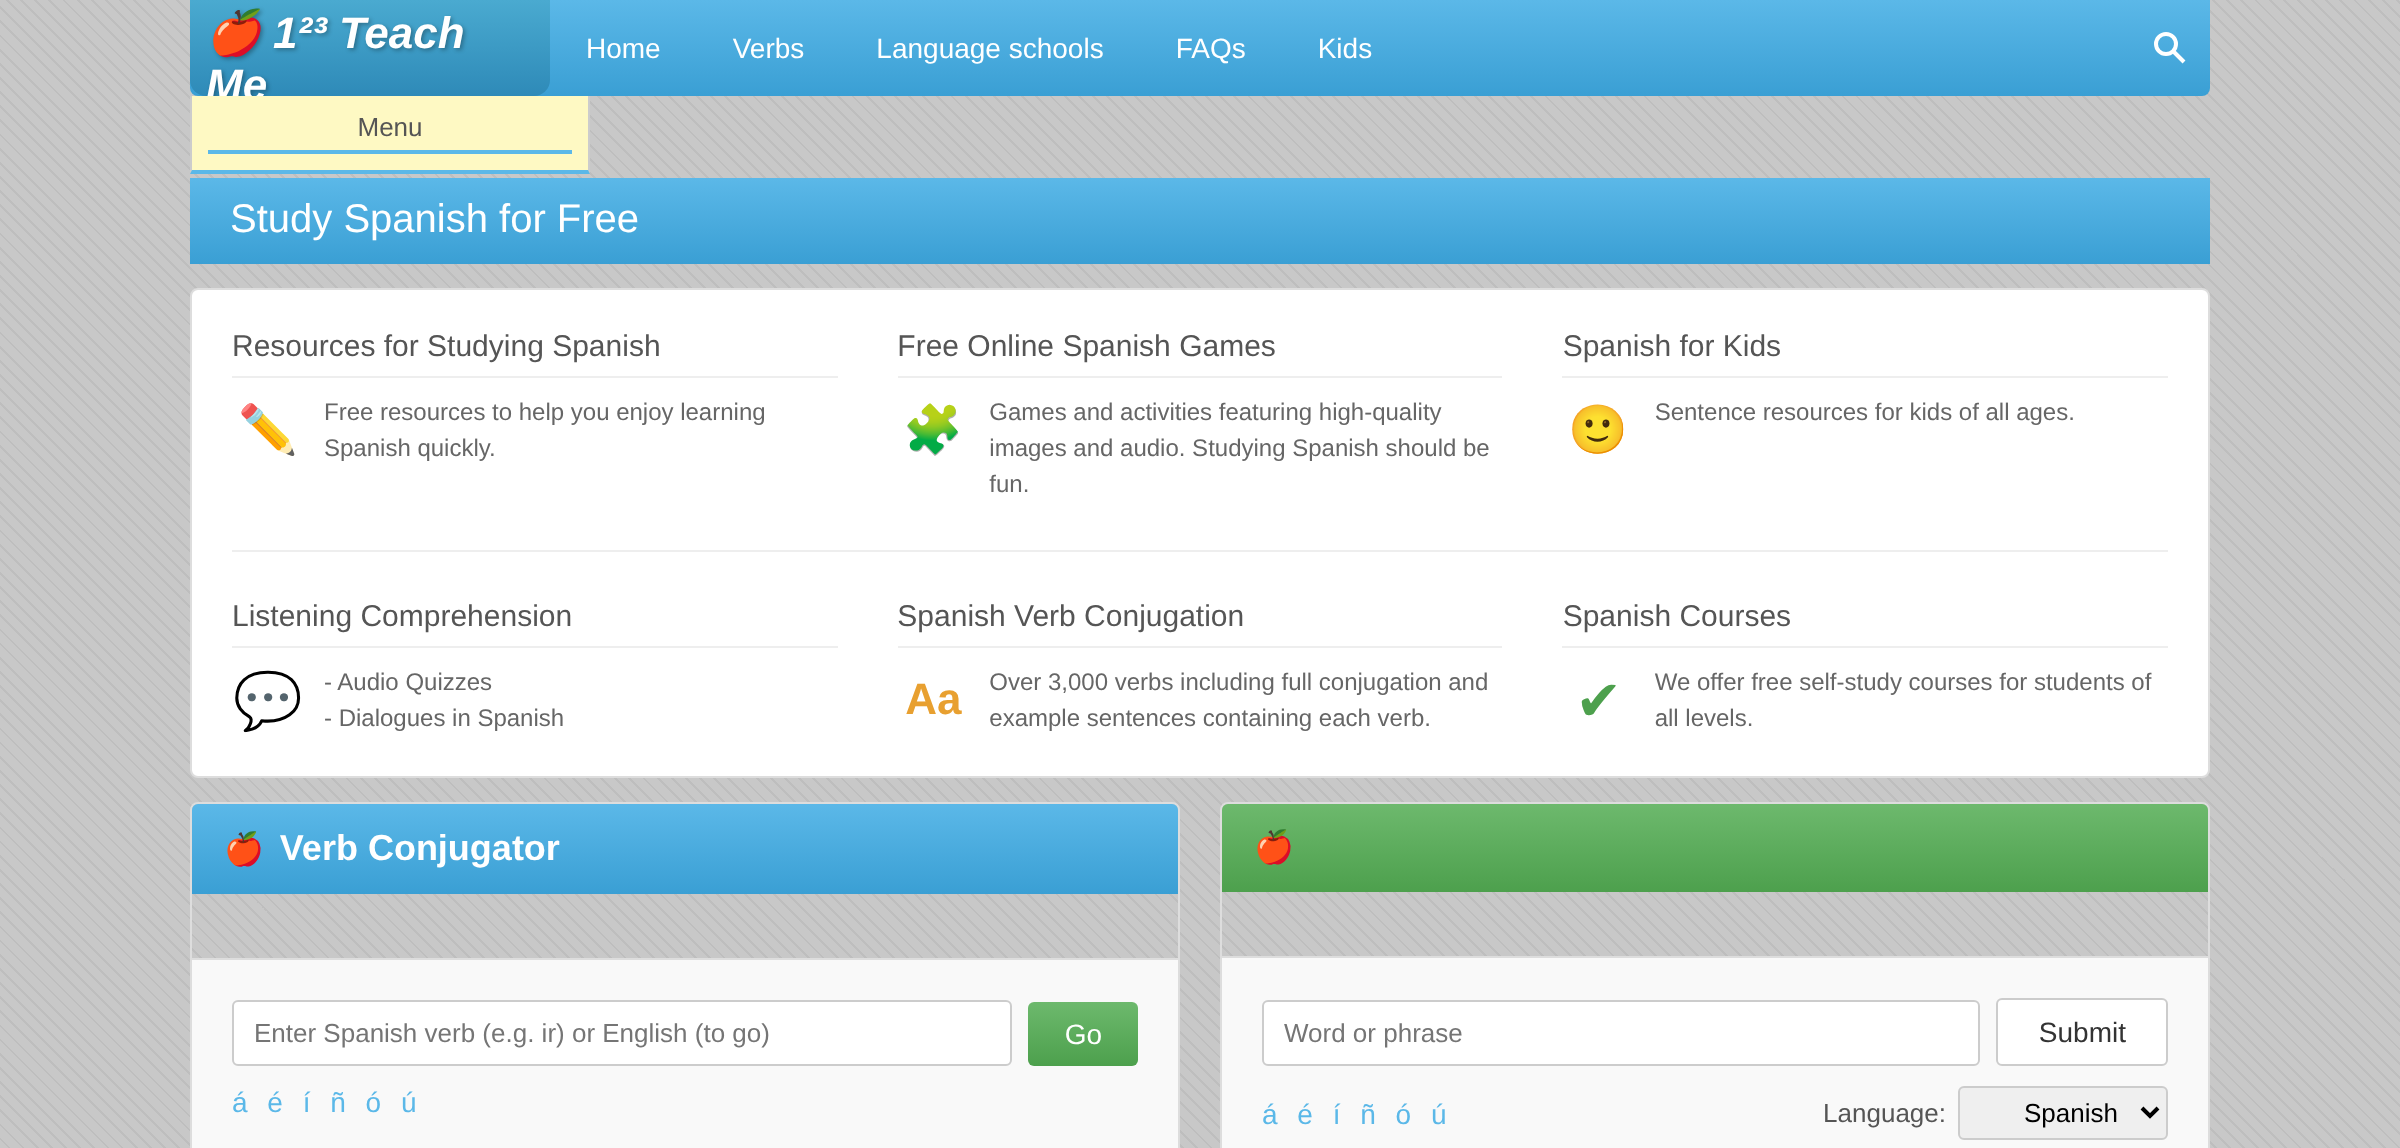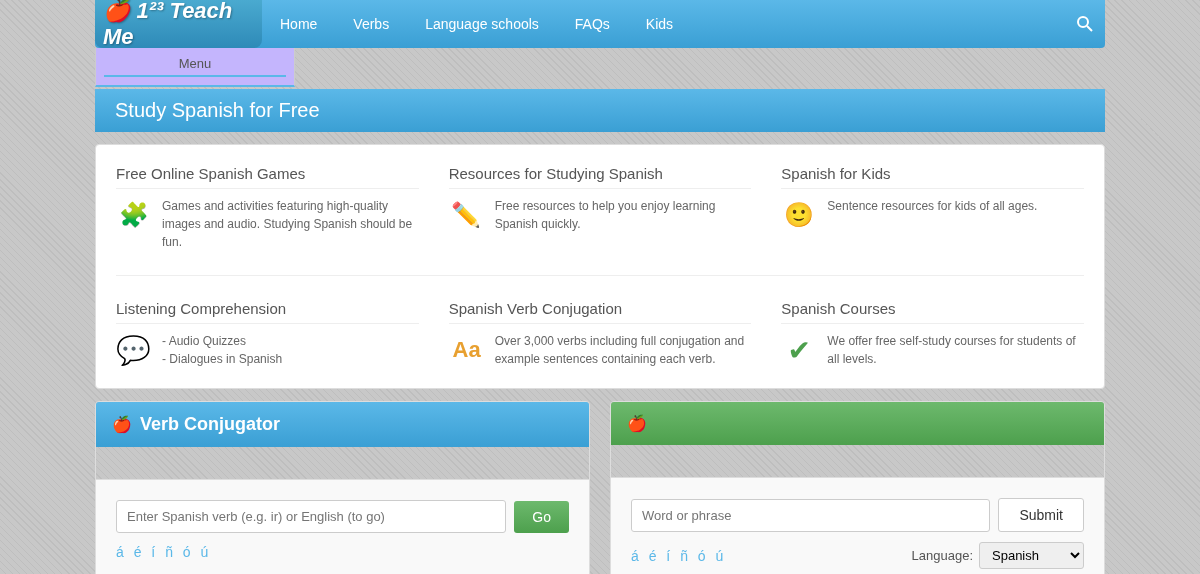--- a/index.html
+++ b/index.html
@@ -25,25 +25,24 @@
     
     .header {
       display: flex;
       align-items: stretch;
       background: linear-gradient(to bottom, #5bb8e8, #3a9fd4);
       height: 48px;
       border-radius: 0 0 4px 4px;
     }
     .logo-area {
       background: linear-gradient(to bottom, #4aaad0, #2e8ab8);
-      width: 167px;
+      width: 180px;
       display: flex;
       flex-direction: column;
       align-items: center;
-      justify-content: center;
       border-radius: 0 0 8px 8px;
       padding: 4px 8px;
     }
     .logo-text {
       color: white;
       font-size: 22px;
       font-weight: bold;
       font-style: italic;
       text-shadow: 1px 1px 2px rgba(0,0,0,0.3);
     }
@@ -65,21 +64,21 @@
     .nav-search {
       width: 40px;
       display: flex;
       align-items: center;
       justify-content: center;
       color: white;
       cursor: pointer;
       margin-left: auto;
     }
     .menu-area {
-      background: #c4b5fd;
+      background: #fef9c3;
       width: 200px;
       text-align: center;
       border: 1px solid #ccc;
       border-top: none;
       padding: 8px;
       font-size: 13px;
       color: #555;
       border-bottom: 2px solid #5bb8e8;
     }
     
@@ -222,20 +221,21 @@
     .lang-row {
       display: flex;
       align-items: center;
       justify-content: space-between;
     }
     .lang-select {
       padding: 4px 8px;
       border: 1px solid #ccc;
       border-radius: 3px;
       font-size: 13px;
+      text-align: right;
     }
     .apple-icon-small {
       font-size: 16px;
     }
     
     .icon-pencil { color: #f0a030; font-size: 24px; }
     .icon-puzzle { color: #e84040; font-size: 24px; }
     .icon-face { color: #5bb8e8; font-size: 24px; }
     .icon-chat { color: #aaa; font-size: 24px; }
     .icon-font { color: #e8a030; font-size: 24px; }
@@ -276,32 +276,32 @@
   </div>
 
   <div class="study-banner">
     <span>Study Spanish for Free</span>
   </div>
 
   <div class="main-card">
     <div class="features-grid">
 
       <div class="feature-item">
+        <div class="feature-title">Resources for Studying Spanish</div>
+        <div class="feature-body">
+          <div class="feature-icon icon-pencil">✏️</div>
+          <div class="feature-desc">Free resources to help you enjoy learning Spanish quickly.</div>
+        </div>
+      </div>
+
+      <div class="feature-item">
         <div class="feature-title">Free Online Spanish Games</div>
         <div class="feature-body">
           <div class="feature-icon icon-puzzle">🧩</div>
           <div class="feature-desc">Games and activities featuring high-quality images and audio. Studying Spanish should be fun.</div>
-        </div>
-      </div>
-
-      <div class="feature-item">
-        <div class="feature-title">Resources for Studying Spanish</div>
-        <div class="feature-body">
-          <div class="feature-icon icon-pencil">✏️</div>
-          <div class="feature-desc">Free resources to help you enjoy learning Spanish quickly.</div>
         </div>
       </div>
 
       <div class="feature-item">
         <div class="feature-title">Spanish for Kids</div>
         <div class="feature-body">
           <div class="feature-icon icon-face">🙂</div>
           <div class="feature-desc">Sentence resources for kids of all ages.</div>
         </div>
       </div>

